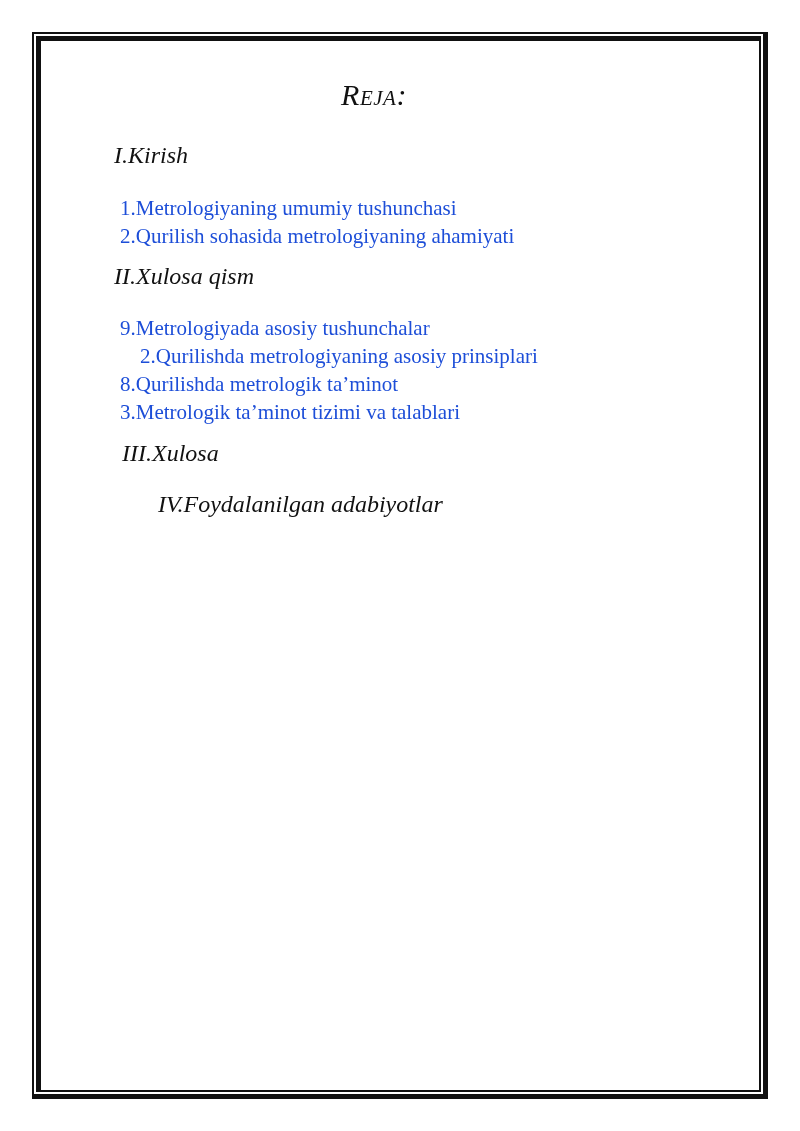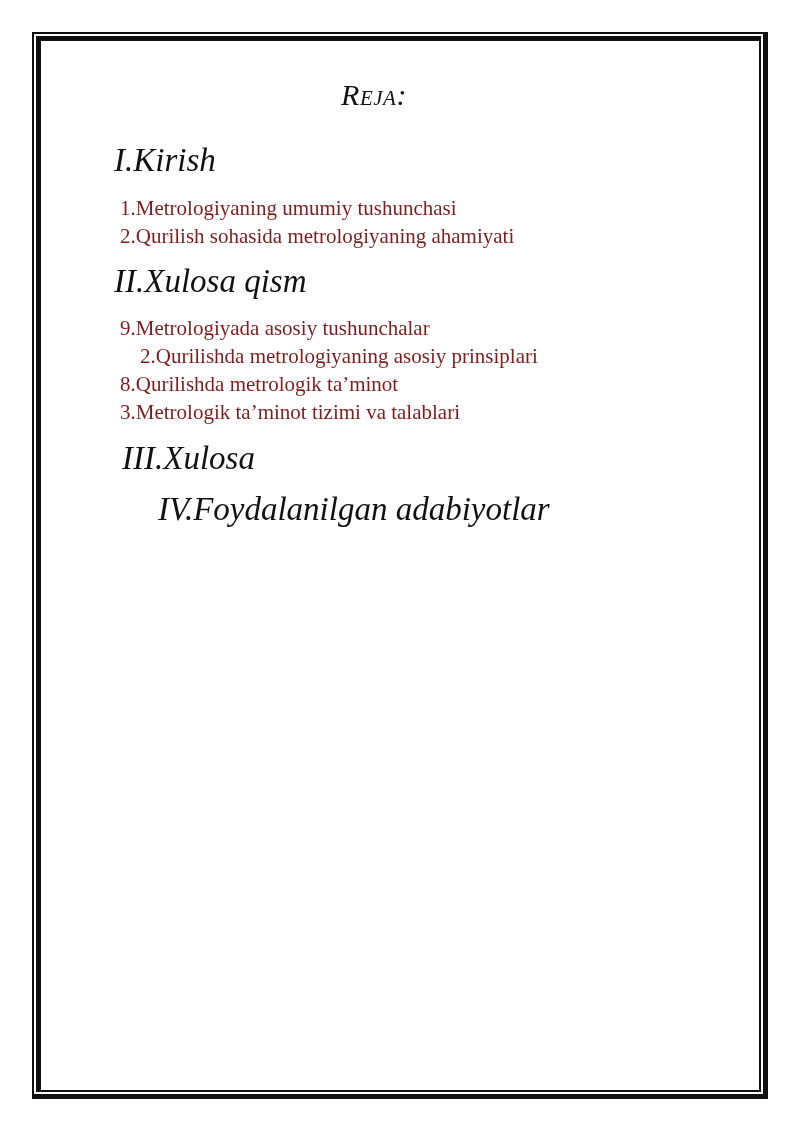--- a/index.html
+++ b/index.html
@@ -16,26 +16,26 @@
       border-top: 5px solid #111; border-left: 5px solid #111;
       border-right: 2px solid #111; border-bottom: 2px solid #111;
     }
     .title {
       position: absolute; left: 0; width: 748px; top: 78px; text-align: center;
       font-family: "Liberation Serif", serif; font-style: italic; font-size: 30px; color: #111;
       font-variant: small-caps; letter-spacing: 0.5px;
     }
     .section {
       position: absolute; left: 114px;
-      font-family: "Liberation Serif", serif; font-style: italic; font-size: 33px; color: #111;
+      font-family: "Liberation Serif", serif; font-style: italic; font-size: 24px; color: #111;
       white-space: nowrap;
     }
     .item {
       position: absolute; left: 120px;
-      font-family: "Liberation Serif", serif; font-size: 21px; color: #7f1d1d; white-space: nowrap;
+      font-family: "Liberation Serif", serif; font-size: 21px; color: #1d4ed8; white-space: nowrap;
     }
   </style>
 </head>
 <body>
 
 <div class="frame-outer">
   <div class="frame-inner"></div>
 </div>
 
 <div class="title">Reja:</div>

